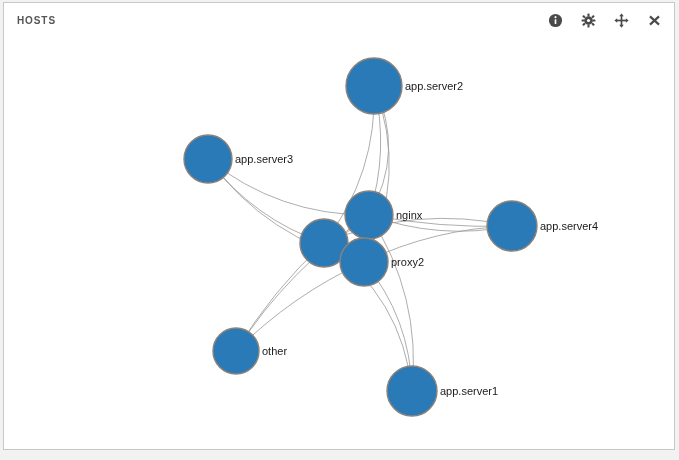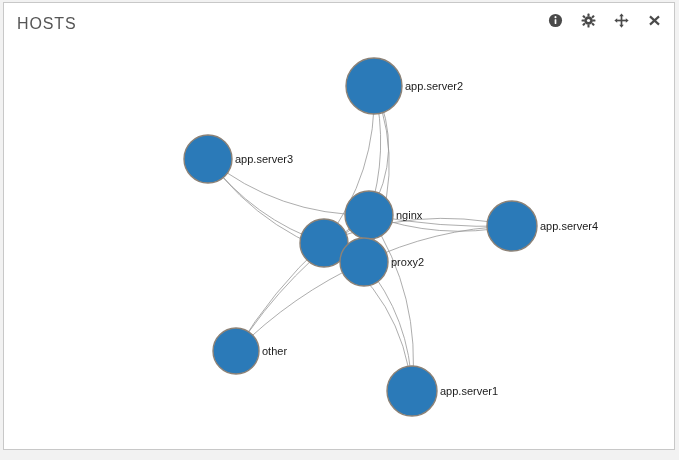--- a/index.html
+++ b/index.html
@@ -42,22 +42,22 @@
     width: 100%;
     height: 38px;
     box-sizing: border-box;
     background: #ffffff;
   }
 
   .panel-title {
     position: absolute;
     left: 13px;
     top: 12px;
-    font-size: 16px;
-    font-weight: normal;
+    font-size: 10px;
+    font-weight: bold;
     letter-spacing: 0.9px;
     color: #555555;
     white-space: nowrap;
     user-select: none;
   }
 
   .header-tools {
     position: absolute;
     right: 12px;
     top: 10px;

